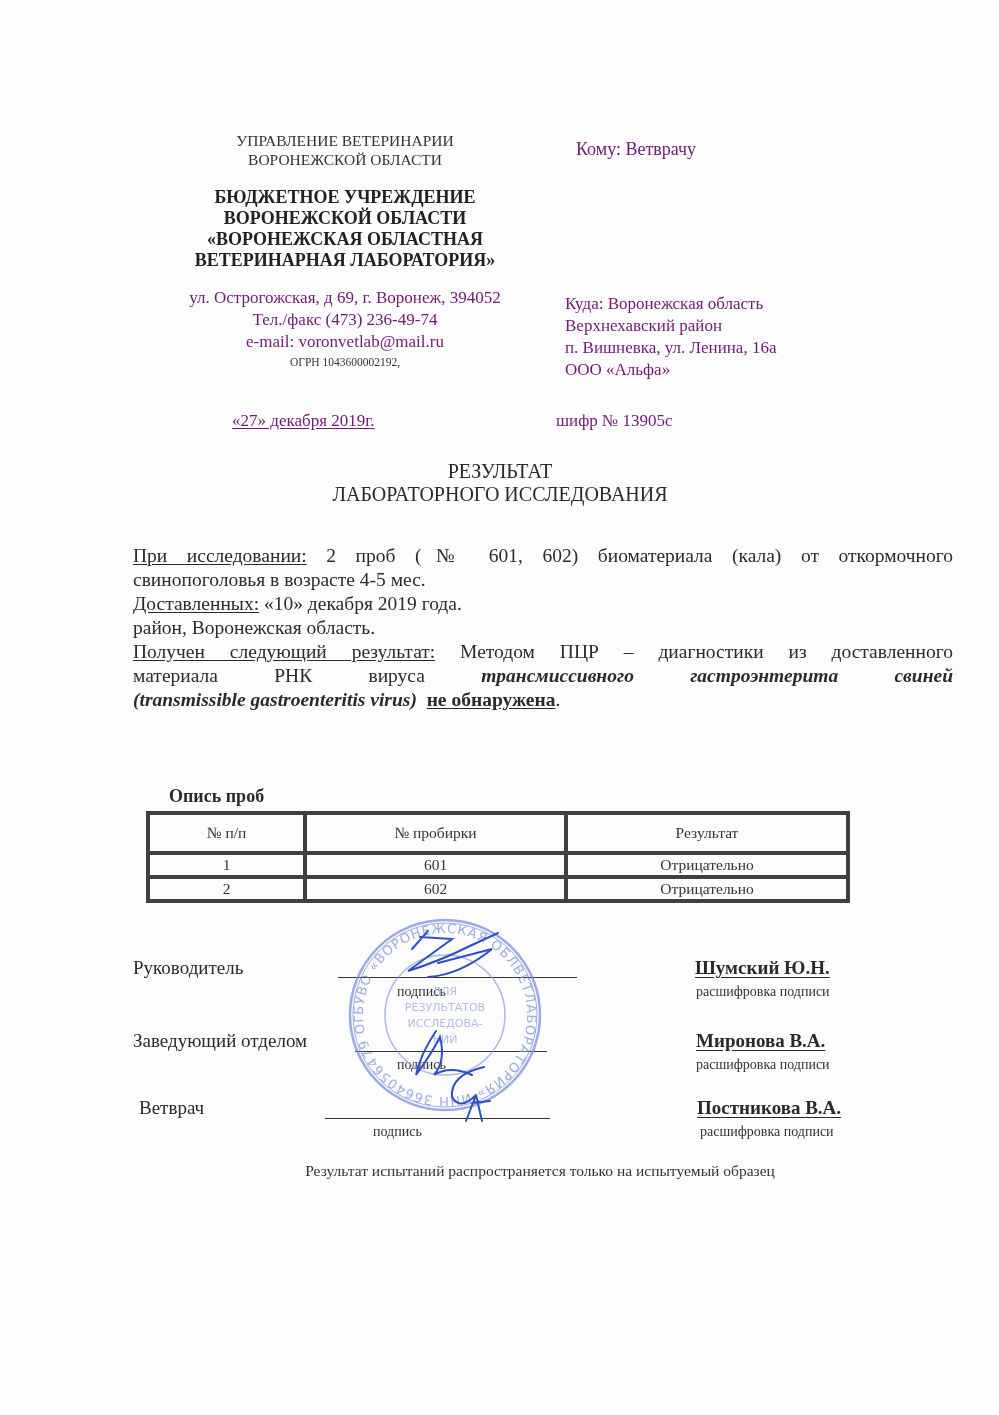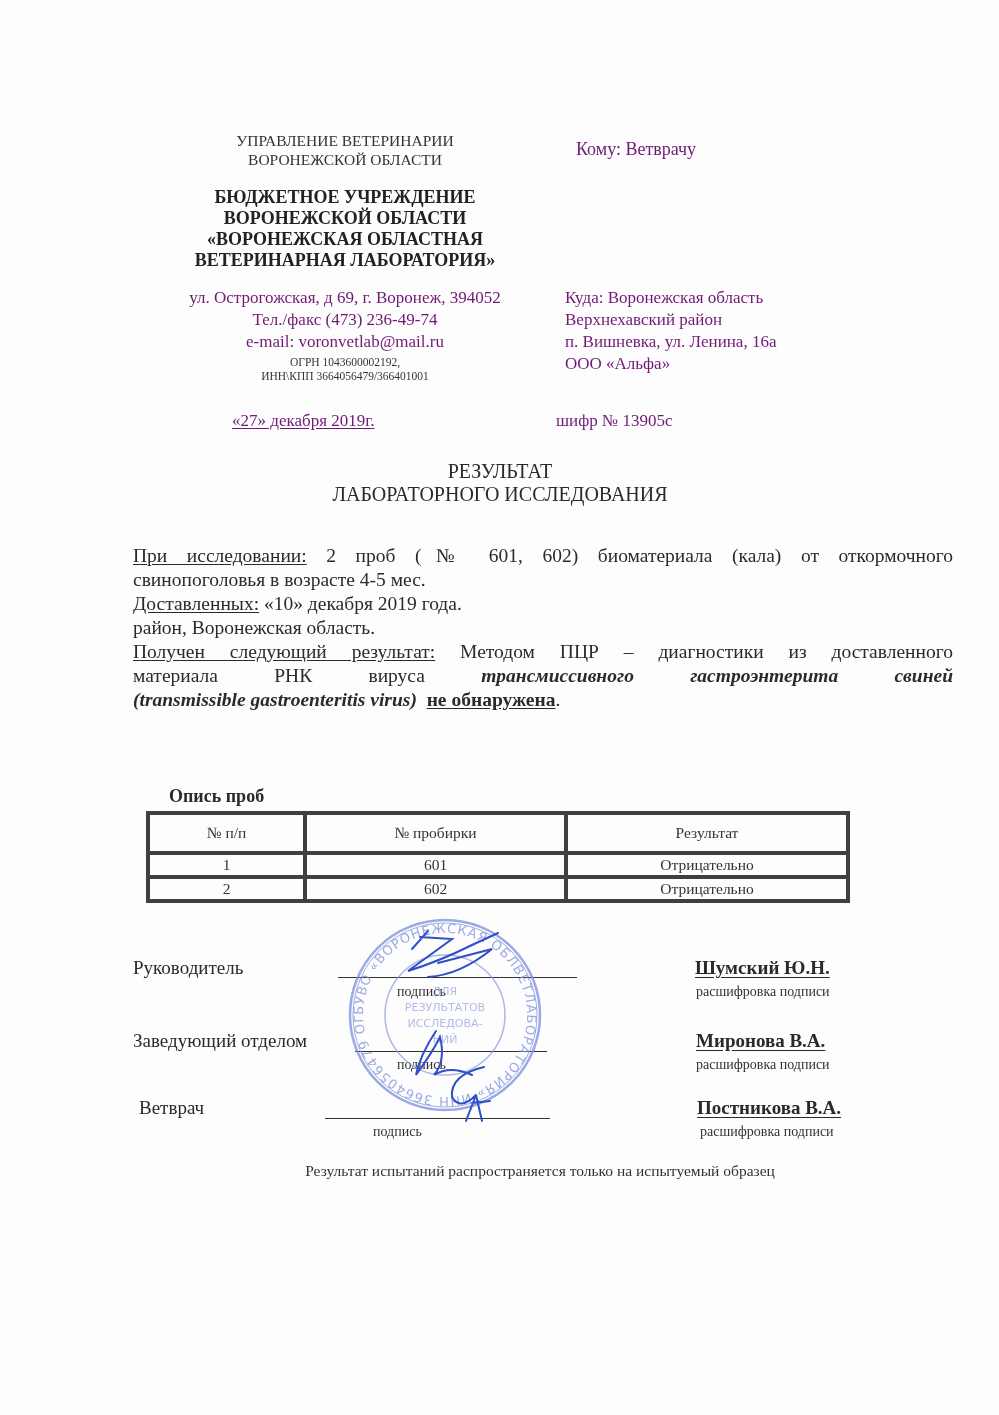--- a/index.html
+++ b/index.html
@@ -37,28 +37,27 @@
   <div>ВЕТЕРИНАРНАЯ ЛАБОРАТОРИЯ»</div>
 </div>
 
 <div class="abs c addr" style="left:140px; top:287px; width:410px;">
   <div>ул. Острогожская, д 69, г. Воронеж, 394052</div>
   <div>Тел./факс  (473) 236-49-74</div>
   <div>e-mail: voronvetlab@mail.ru</div>
 </div>
 <div class="abs c tiny" style="left:140px; top:355px; width:410px;">
   <div>ОГРН 1043600002192,</div>
-  <div>ИНН\КПП 3664056479/366401001</div>
 </div>
 
 <div class="abs addr u" style="left:232px; top:410px;">«27» декабря  2019г.</div>
 
 <div class="abs addr" style="left:576px; top:138px; font-size:18px;">Кому: Ветврачу</div>
 
-<div class="abs addr" style="left:565px; top:287px;">
+<div class="abs addr" style="left:565px; top:293px;">
   <div>Куда: Воронежская область</div>
   <div>Верхнехавский район</div>
   <div>п. Вишневка, ул. Ленина, 16а</div>
   <div>ООО «Альфа»</div>
 </div>
 
 <div class="abs addr" style="left:556px; top:410px;">шифр № 13905с</div>
 
 <div class="abs c title" style="left:200px; top:460px; width:600px;">
   <div>РЕЗУЛЬТАТ</div>

